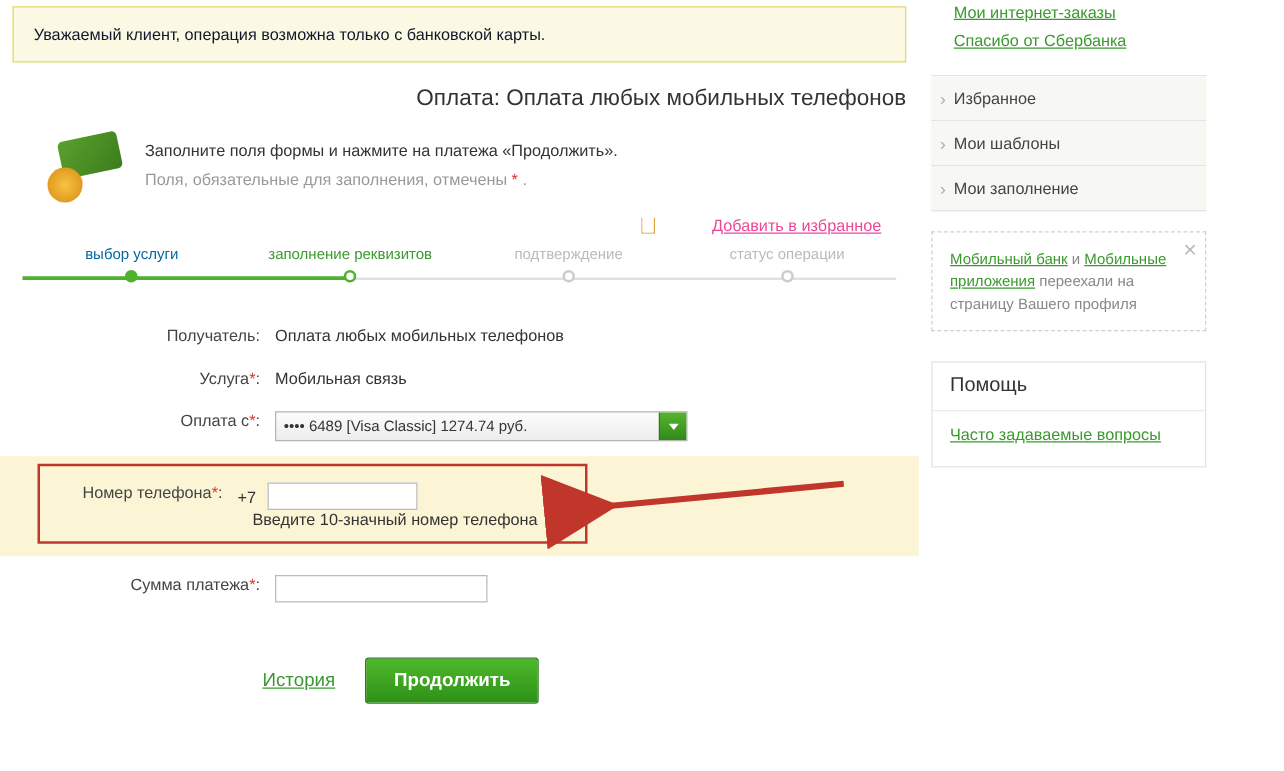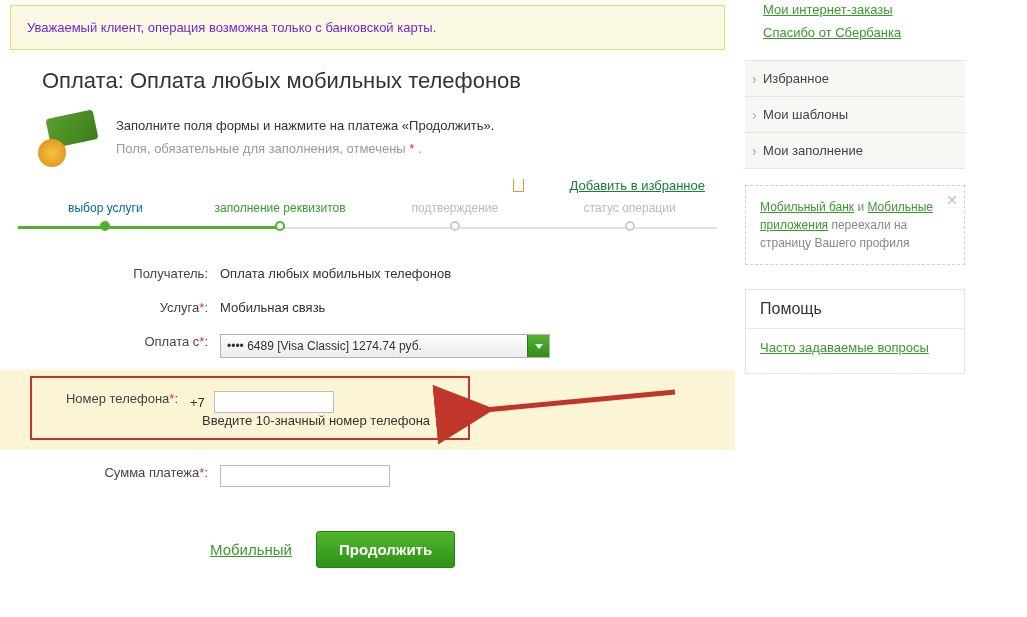--- a/index.html
+++ b/index.html
@@ -1,34 +1,34 @@
 <!DOCTYPE html>
 <html><head>
 <meta charset="utf-8">
 <style>
 * { box-sizing: border-box; margin: 0; padding: 0; }
 body { font-family: Arial, sans-serif; font-size: 13px; color: #333; background: #fff; width: 1027px; }
 .container { display: flex; }
 .main { width: 735px; padding: 5px 10px 20px 10px; }
 .sidebar { width: 230px; padding-left: 10px; }
 
-.alert-box { background: #fbf9e3; border: 1px solid #e2d96b; padding: 14px 16px; margin-bottom: 18px; font-size: 13px; color: #6d28d9; }
-
-h1 { font-size: 22px; font-weight: normal; margin: 6px 0 18px 32px; color: #333; }
+.alert-box { background: #fbf9e3; border: 1px solid #e2d96b; padding: 14px 16px; margin-bottom: 18px; font-size: 13px; color: #0f172a; }
+
+h1 { font-size: 18px; font-weight: normal; margin: 6px 0 18px 10px; color: #333; text-align: right; }
 
 .instr-row { display: flex; align-items: flex-start; margin: 0 0 10px 28px; }
 .instr-icon { width: 60px; height: 55px; position: relative; margin-right: 18px; }
 .instr-icon .card { position: absolute; width: 48px; height: 30px; background: linear-gradient(135deg,#5aa02c,#3b7d1d); border-radius: 4px; top: 2px; left: 10px; transform: rotate(-12deg); }
 .instr-icon .coins { position: absolute; width: 28px; height: 28px; background: radial-gradient(#f6c243,#d98b11); border-radius: 50%; bottom: 0; left: 0; box-shadow: 4px -2px 0 -4px #d98b11; }
 .instr-text { padding-top: 2px; line-height: 1.8; }
 .instr-text .hint { color: #999; }
 .red { color: #d33; }
 
 .fav-row { text-align: right; margin: 6px 20px 2px 0; }
-.fav-row a { color: #15803d; text-decoration: underline; font-size: 13px; margin-left: 36px; }
+.fav-row a { color: #ec4899; text-decoration: underline; font-size: 13px; margin-left: 36px; }
 .fav-row .flag { display: inline-block; width: 11px; height: 13px; border: 1px solid #e09a3c; border-top: none; border-radius: 0 0 1px 1px; position: relative; top: 2px; margin-right: 6px; }
 
 .steps { display: flex; align-items: center; margin: 8px 8px 24px 8px; position: relative; }
 .step { flex: 1; text-align: center; font-size: 12px; position: relative; }
 .step .label { color: #bbb; }
 .step.active .label { color: #3a9a2e; }
 .steps::before { content: ''; position: absolute; height: 2px; width: 100%; background: #e1e1e1; top: 26px; left: 0; }
 .steps .progress-line { position: absolute; height: 3px; background: #4fb22f; top: 25px; left: 0; width: 38%; }
 .step .dot { width: 10px; height: 10px; border: 2px solid #ccc; background: #fff; border-radius: 50%; margin: 6px auto 0; position: relative; z-index: 2; }
 .step.done .dot, .step.active .dot { border-color: #4fb22f; }
@@ -183,21 +183,21 @@
         <div class="flabel">
           <span>Сумма платежа</span><span class="red">*</span><span>:</span>
         </div>
         <div class="fval">
           <input class="sum-input" type="text" value="" style="">
         </div>
       </div>
     </div>
 
     <div class="actions">
-      <a class="cancel-link">Мобильный</a>
+      <a class="cancel-link">История</a>
       <button class="btn-continue">Продолжить</button>
     </div>
 
   </div>
 
   <div class="sidebar">
     <div class="side-links">
       <a href="#">Мои интернет-заказы</a>
       <a href="#">Спасибо от Сбербанка</a>
     </div>

